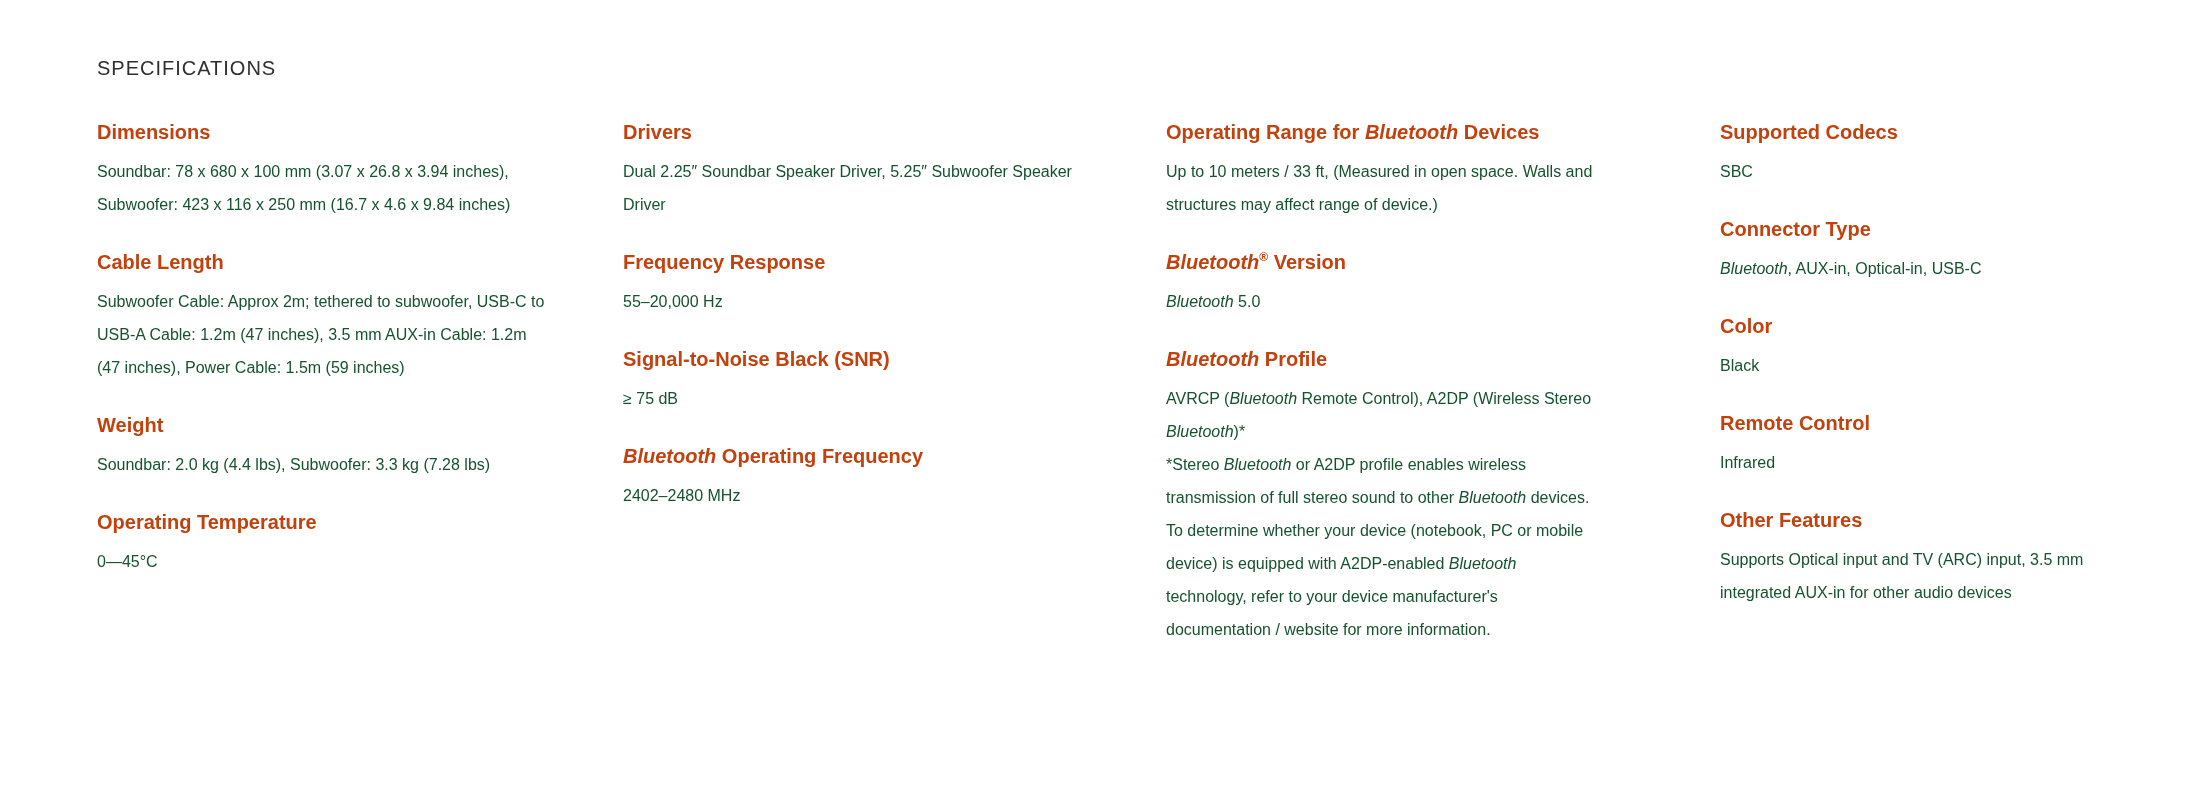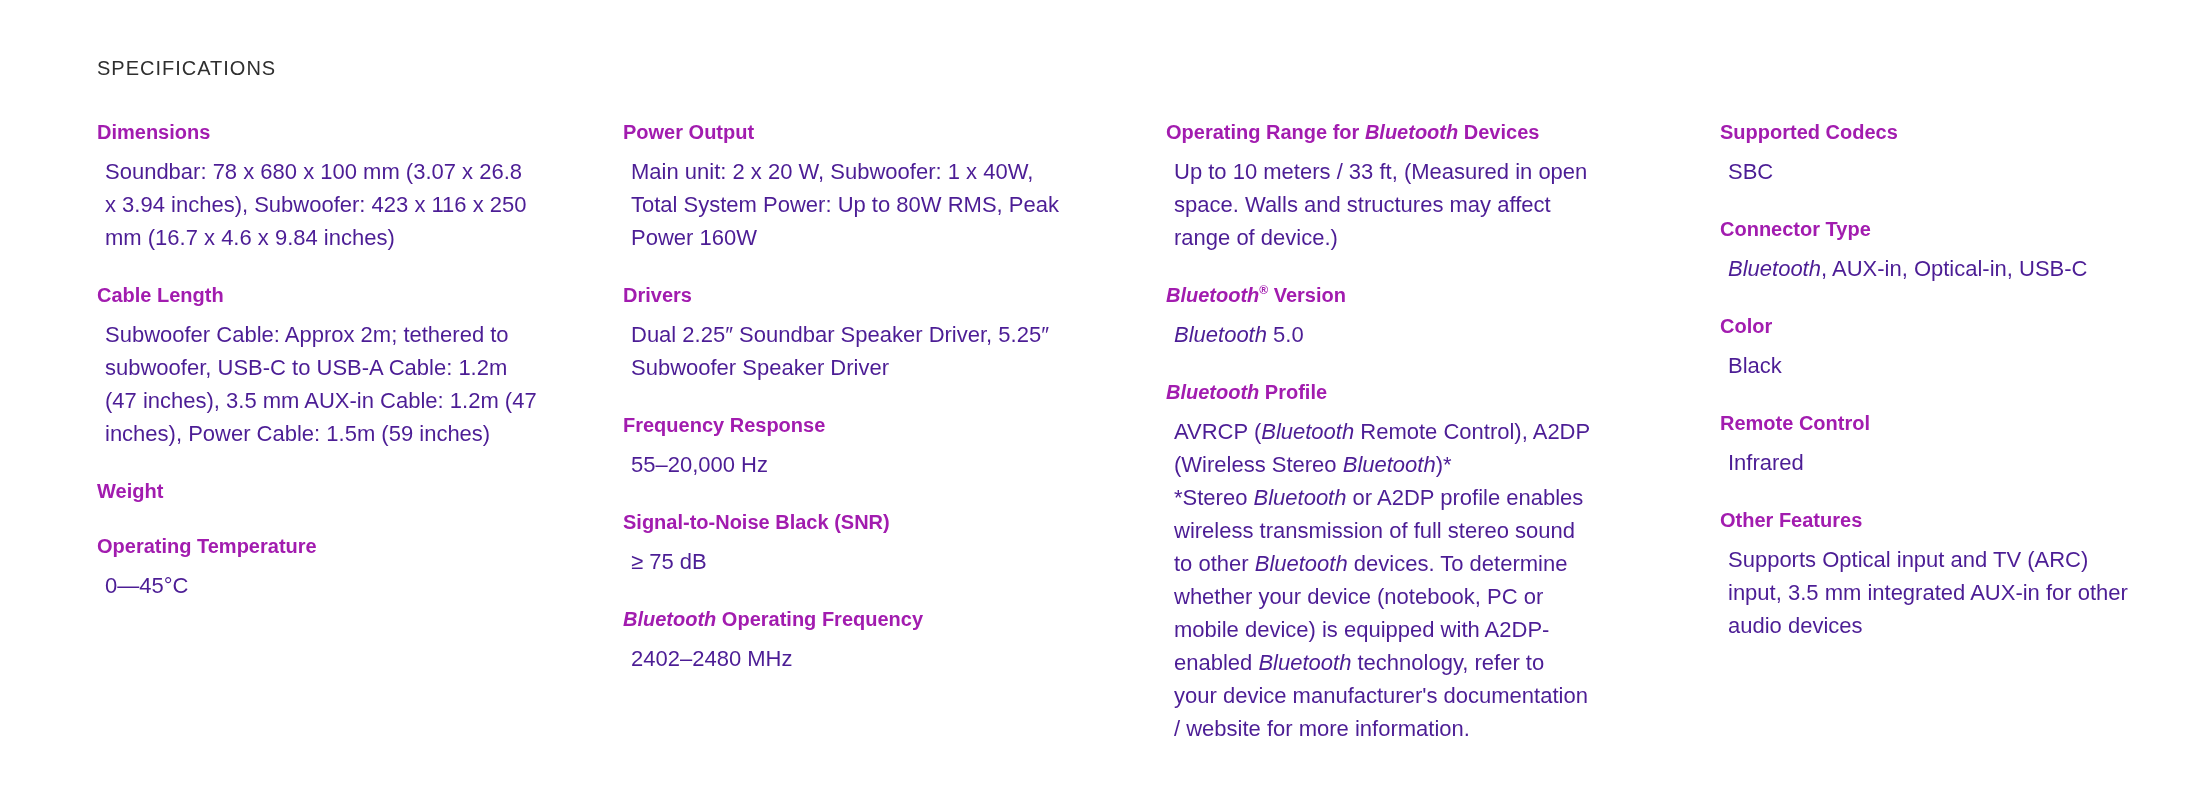--- a/index.html
+++ b/index.html
@@ -30,29 +30,29 @@
   }
   #col-1 { left: 97px;  width: 448px; }
   #col-2 { left: 623px; width: 462px; }
   #col-3 { left: 1166px; width: 432px; }
   #col-4 { left: 1720px; width: 424px; }
   .spec-section { margin: 0 0 27px 0; }
   .spec-heading {
     font-size: 20px;
     line-height: 28px;
     font-weight: 700;
-    color: #a21caf;
+    color: #c2410c;
     margin: 0 0 9px 0;
   }
   .spec-value {
-    font-size: 22px;
+    font-size: 16px;
     line-height: 33px;
     font-weight: 400;
-    color: #4c1d95;
-    margin: 8px;
+    color: #14532d;
+    margin: 0;
     white-space: pre-wrap;
   }
   .spec-value i, .spec-heading i { font-style: italic; }
   .spec-heading sup {
     font-size: 60%;
     line-height: 0;
     vertical-align: super;
   }
 </style>
 </head>
@@ -64,32 +64,29 @@
   <div class="spec-section">
     <h2 class="spec-heading">Dimensions</h2>
     <p class="spec-value">Soundbar: 78 x 680 x 100 mm (3.07 x 26.8 x 3.94 inches), Subwoofer: 423 x 116 x 250 mm (16.7 x 4.6 x 9.84 inches)</p>
   </div>
   <div class="spec-section">
     <h2 class="spec-heading">Cable Length</h2>
     <p class="spec-value">Subwoofer Cable: Approx 2m; tethered to subwoofer, USB-C to USB-A Cable: 1.2m (47 inches), 3.5 mm AUX-in Cable: 1.2m (47 inches), Power Cable: 1.5m (59 inches)</p>
   </div>
   <div class="spec-section">
     <h2 class="spec-heading">Weight</h2>
+    <p class="spec-value">Soundbar: 2.0 kg (4.4 lbs), Subwoofer: 3.3 kg (7.28 lbs)</p>
   </div>
   <div class="spec-section">
     <h2 class="spec-heading">Operating Temperature</h2>
     <p class="spec-value">0—45°C</p>
   </div>
 </div>
 
 <div id="col-2" class="spec-col">
-  <div class="spec-section">
-    <h2 class="spec-heading">Power Output</h2>
-    <p class="spec-value">Main unit: 2 x 20 W, Subwoofer: 1 x 40W, Total System Power: Up to 80W RMS, Peak Power 160W</p>
-  </div>
   <div class="spec-section">
     <h2 class="spec-heading">Drivers</h2>
     <p class="spec-value">Dual 2.25″ Soundbar Speaker Driver, 5.25″ Subwoofer Speaker Driver</p>
   </div>
   <div class="spec-section">
     <h2 class="spec-heading">Frequency Response</h2>
     <p class="spec-value">55–20,000 Hz</p>
   </div>
   <div class="spec-section">
     <h2 class="spec-heading">Signal-to-Noise Black (SNR)</h2>

